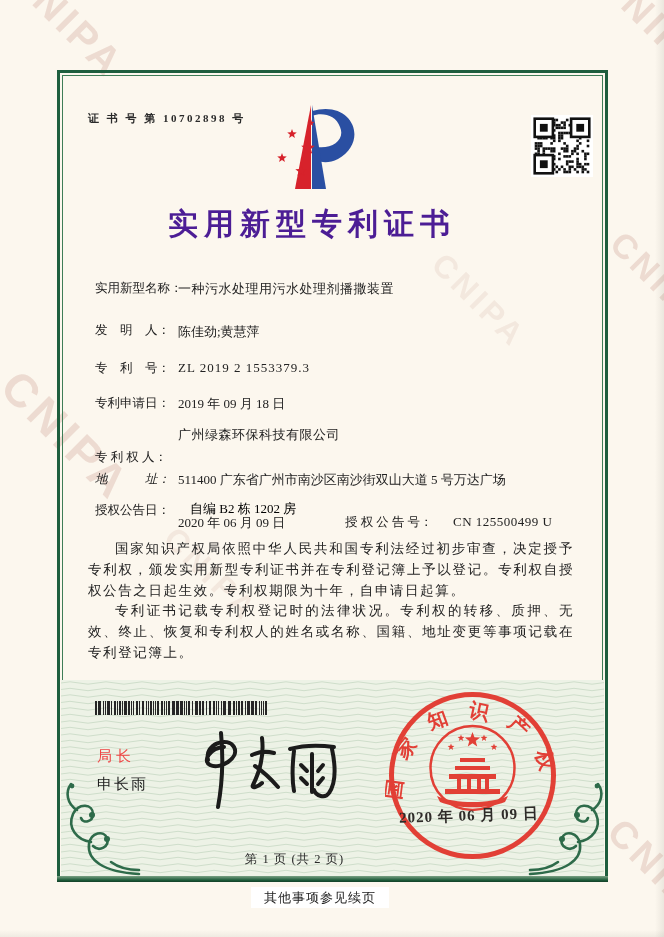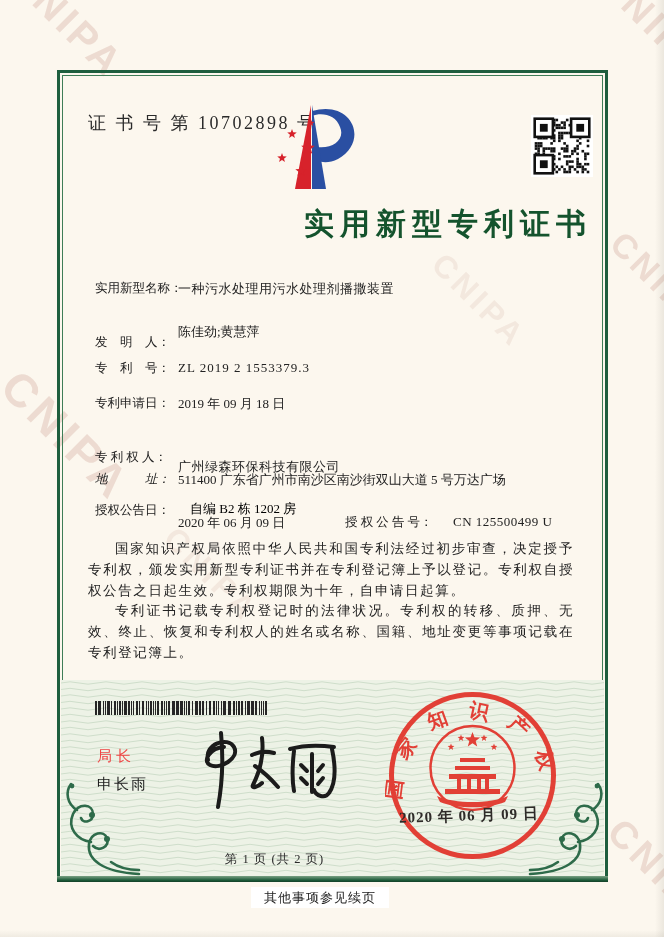--- a/index.html
+++ b/index.html
@@ -53,39 +53,39 @@
 
   
   .wave-area{
     position:absolute;left:61px;top:680px;width:543px;height:196px;
     background:#edf2e6;
     z-index:1;
   }
 
   .cert-number{
     position:absolute;left:88px;top:111px;
-    font-size:18px;letter-spacing:2.5px;color:#2a2a2a;z-index:2;
+    font-size:11px;letter-spacing:2.5px;color:#2a2a2a;z-index:2;font-weight:bold;
   }
   .qr{position:absolute;left:531px;top:115px;width:62px;height:62px;background:#fff;z-index:2;}
   .logo{position:absolute;left:252px;top:101px;width:120px;height:95px;z-index:2;}
 
   .title{
     position:absolute;left:32px;top:204px;width:560px;
-    text-align:right;
+    text-align:center;
     font-size:30px;font-weight:bold;letter-spacing:6px;
-    color:#14532d;z-index:2;
+    color:#4c1d95;z-index:2;
   }
 
   .fieldlabel{position:absolute;left:95px;font-size:12.5px;color:#222;white-space:nowrap;z-index:2;}
   .fieldvalue{position:absolute;left:178px;font-size:13px;color:#222;white-space:nowrap;z-index:2;}
   .row-name .fieldlabel{top:280px;}   .row-name .fieldvalue{top:280px;letter-spacing:0.5px;}
-  .row-inv  .fieldlabel{top:334px;}   .row-inv  .fieldvalue{top:323px;}
+  .row-inv  .fieldlabel{top:322px;}   .row-inv  .fieldvalue{top:323px;}
   .row-pno  .fieldlabel{top:360px;}   .row-pno  .fieldvalue{top:360px;letter-spacing:1px;}
   .row-fdate .fieldlabel{top:395px;}  .row-fdate .fieldvalue{top:395px;}
-  .row-ptee .fieldlabel{top:449px;}   .row-ptee .fieldvalue{top:458px;letter-spacing:0.5px;}
+  .row-ptee .fieldlabel{top:449px;}   .row-ptee .fieldvalue{top:426px;letter-spacing:0.5px;}
   .row-addr .fieldlabel{top:471px;font-style:italic;}   .row-addr .fieldvalue{top:471px;}
   .addr2{position:absolute;left:190px;top:500px;font-size:13px;color:#000000;z-index:2;}
   .row-gdate .fieldlabel{top:502px;}  .row-gdate .fieldvalue{top:514px;}
   .grant-no-label{position:absolute;left:345px;top:514px;font-size:12.5px;color:#222;white-space:nowrap;z-index:2;}
   .grant-no-value{position:absolute;left:453px;top:514px;font-size:13px;color:#222;white-space:nowrap;z-index:2;letter-spacing:0.5px;}
 
   .paragraphs{
     position:absolute;left:88px;top:539px;width:486px;z-index:2;
     font-size:13.5px;line-height:20.8px;letter-spacing:1.6px;
     text-align:justify;color:#242424;
@@ -101,21 +101,21 @@
   .signature{position:absolute;left:192px;top:728px;width:165px;height:85px;z-index:2;}
 
   .seal{position:absolute;left:385px;top:688px;width:175px;height:175px;z-index:3;}
   .seal-date{
     position:absolute;left:399px;top:806px;width:160px;z-index:4;
     font-size:15px;font-weight:bold;color:#2e2b29;letter-spacing:1px;
     transform:rotate(-2deg);white-space:nowrap;
   }
 
   .page-indicator{
-    position:absolute;left:54px;top:851px;width:441px;text-align:center;
+    position:absolute;left:74px;top:851px;width:441px;text-align:center;
     font-size:12.5px;letter-spacing:1px;color:#2a2a2a;z-index:2;
   }
   .cont-note{
     position:absolute;left:251px;top:887px;width:138px;height:21px;z-index:2;
     background:#ffffff;text-align:center;font-size:13px;letter-spacing:1px;
     line-height:21px;color:#222;
   }
   .flourish{position:absolute;z-index:2;}
   .flourish.bl{left:59px;top:782px;}
   .flourish.br{left:528px;top:782px;transform:scaleX(-1);}

